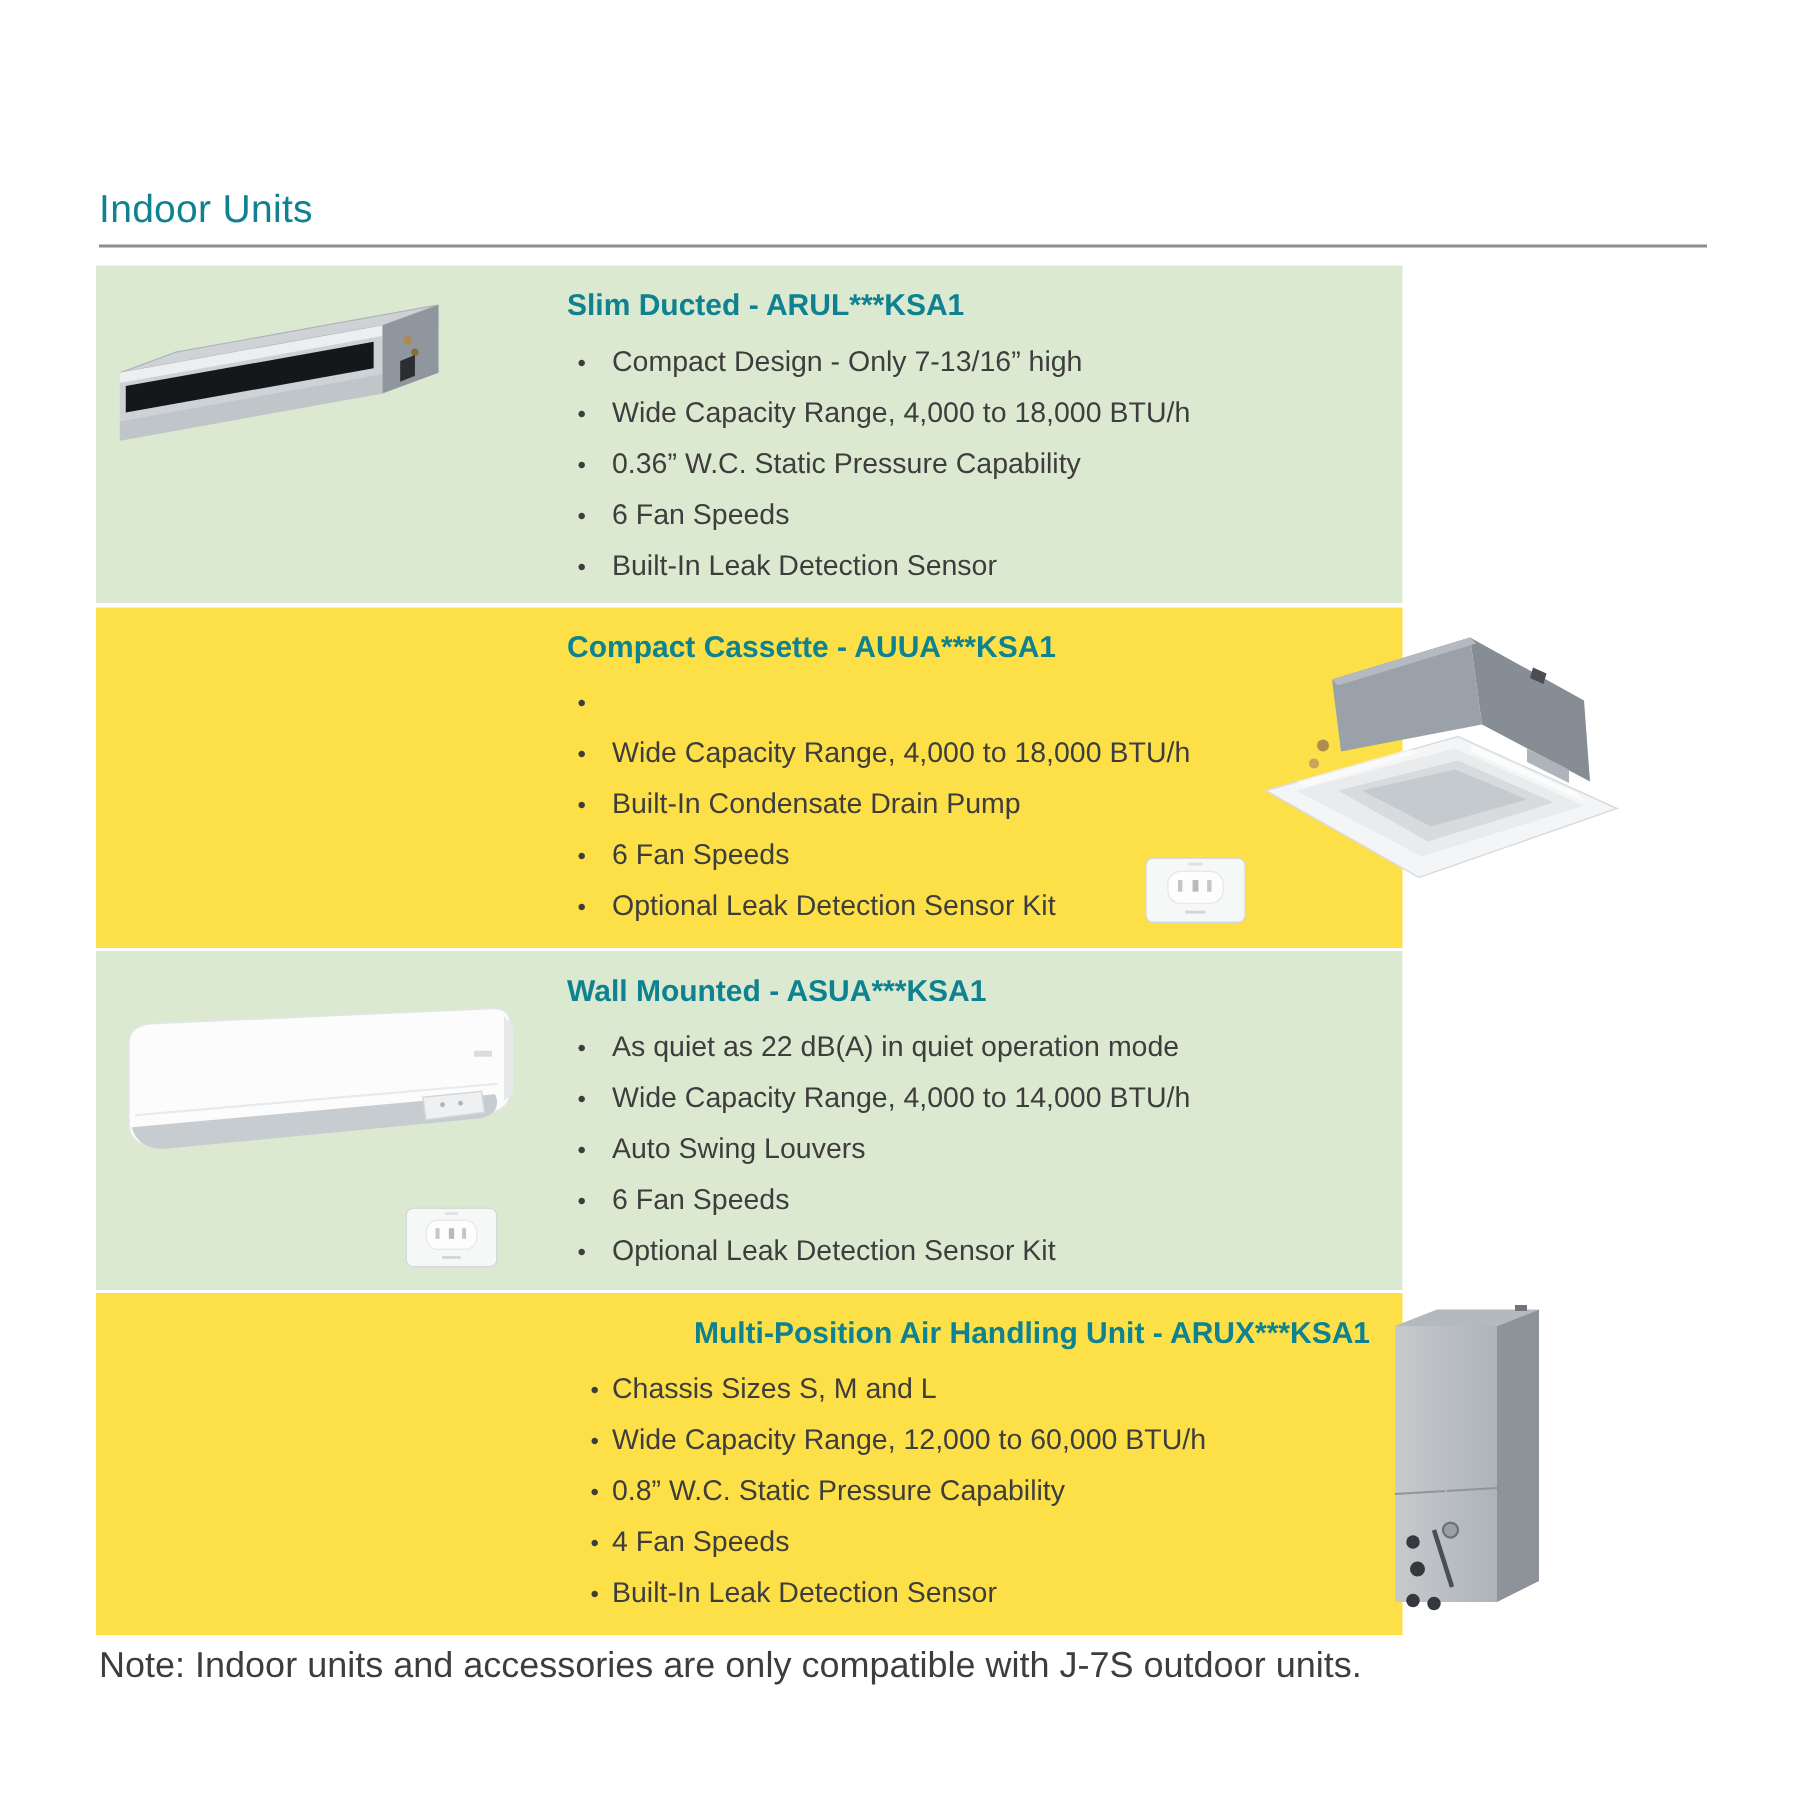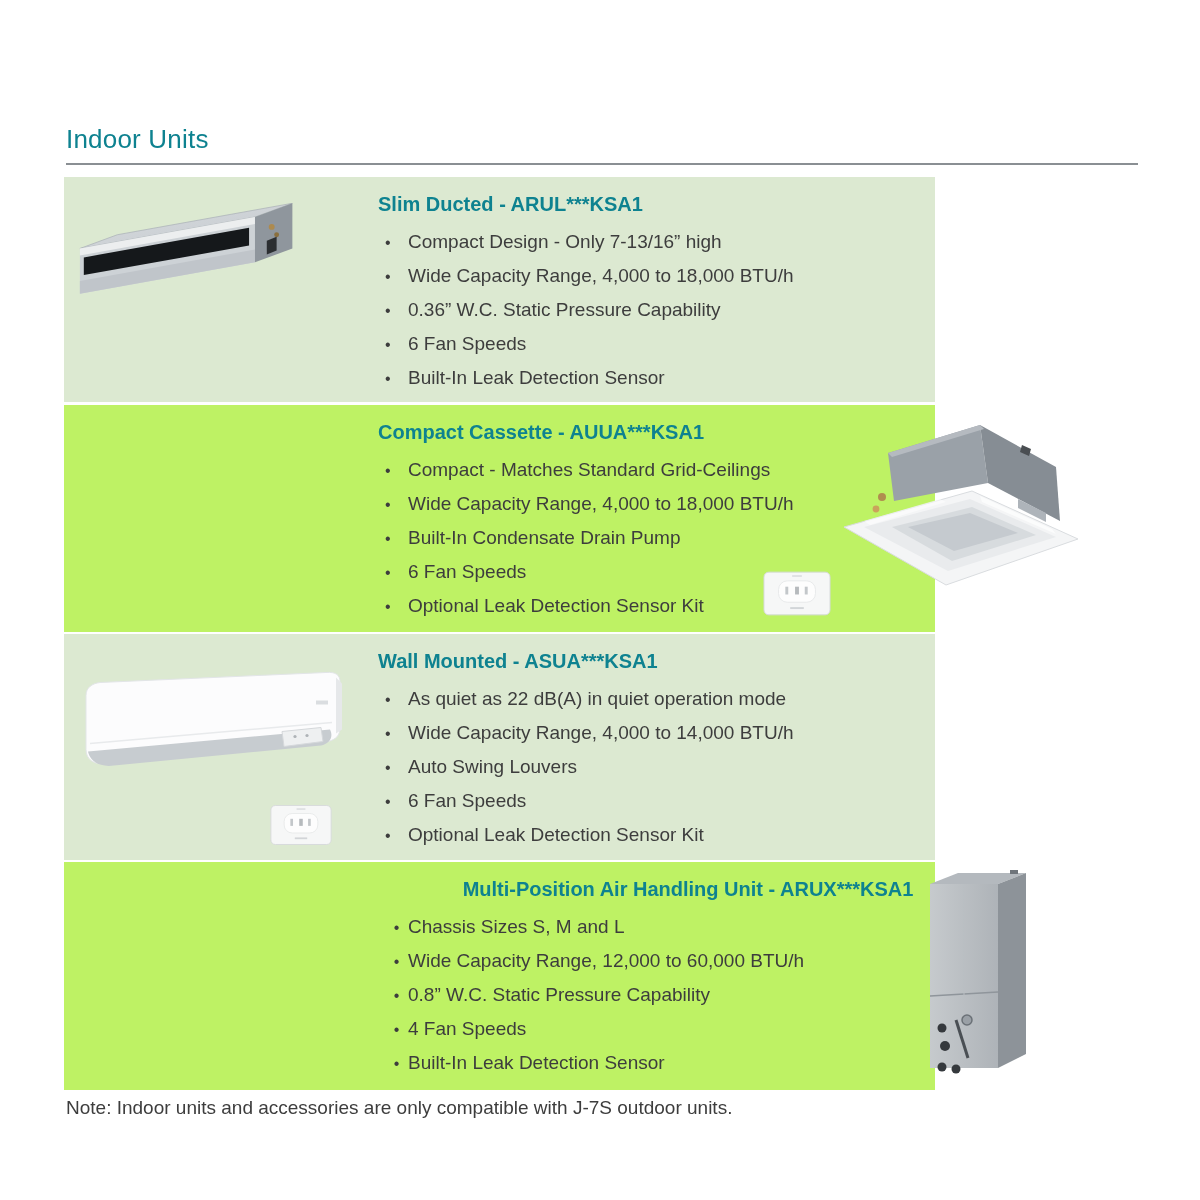--- a/index.html
+++ b/index.html
@@ -17,21 +17,21 @@
     font-size: 26px; font-weight: 400; color: #0e8290;
     letter-spacing: 0.2px; margin: 0;
   }
   .title-rule {
     position: absolute; left: 66px; top: 163px;
     width: 1072px; height: 2px; background: #8a8f93; border: none;
   }
 
   .band { position: absolute; left: 64px; width: 871px; }
   .band.green { background: #dce9d1; }
-  .band.cyan  { background: #bef264; }
+  .band.cyan  { background: #fde047; }
   .band-1 { top: 177px;  height: 225px; }
   .band-2 { top: 405px;  height: 227px; }
   .band-3 { top: 634px;  height: 226px; }
   .band-4 { top: 862px;  height: 228px; text-align: center; }
 
   .content {
     position: absolute; left: 314px; top: 14px; width: 620px;
   }
   .section-title {
     margin: 0; font-size: 20px; font-weight: 700; color: #0e8290;
@@ -52,21 +52,21 @@
 
   .m-slim    { left: 10px;  top: 26px;  width: 240px; height: 94px; }
   .m-cass    { left: 766px; top: 16px;  width: 262px; height: 170px; }
   .m-cassrem { left: 699px; top: 166px; width: 68px;  height: 45px; }
   .m-wall    { left: 10px;  top: 33px;  width: 290px; height: 126px; }
   .m-wallrem { left: 206px; top: 168px; width: 62px;  height: 46px; }
   .m-ahu     { left: 858px; top: 6px;   width: 120px; height: 210px; }
 
   .note {
     position: absolute; left: 66px; top: 1097px;
-    font-size: 19px; color: #3d3d3d; margin: 0;
+    font-size: 24px; color: #3d3d3d; margin: 0;
   }
 </style>
 </head>
 <body>
 
 <div class="page">
 
   <h1 class="page-title">Indoor Units</h1>
   <div class="title-rule"></div>
 
@@ -144,21 +144,20 @@
         <rect x="43" y="16" width="3" height="8" fill="#c3c7ca"></rect>
         <rect x="30" y="4" width="10" height="2" fill="#dfe1e3"></rect>
         <rect x="28" y="37" width="14" height="2" fill="#d2d5d8"></rect>
       </svg>
     </div>
     <div class="content">
       <h2 class="section-title">Compact Cassette - AUUA***KSA1</h2>
       <ul class="bullets">
         <li>
             <span class="dot">•</span>
-            <span>Compact - Matches Standard Grid-Ceilings</span>
           </li>
         <li>
             <span class="dot">•</span>
             <span>Wide Capacity Range, 4,000 to 18,000 BTU/h</span>
           </li>
         <li>
             <span class="dot">•</span>
             <span>Built-In Condensate Drain Pump</span>
           </li>
         <li>

